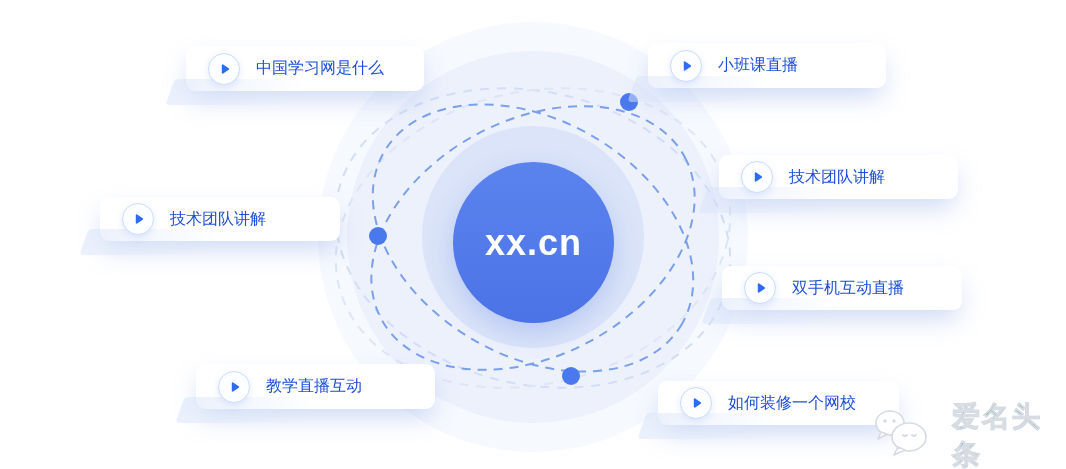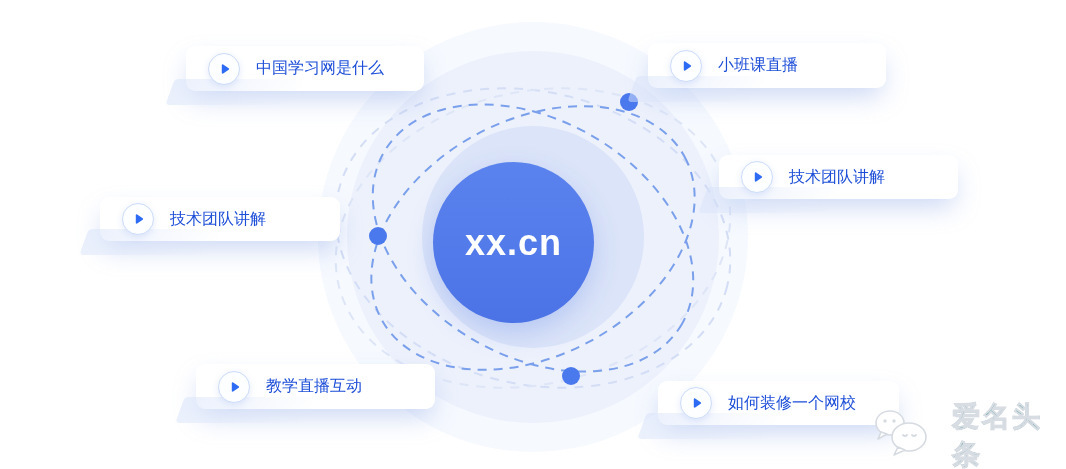--- a/index.html
+++ b/index.html
@@ -9,21 +9,21 @@
   }
   
   .ring{position:absolute;border-radius:50%;}
   .ring-outer{left:318px;top:22px;width:430px;height:430px;background:#f6f9fe;}
   .ring-mid{left:347px;top:51px;width:372px;height:372px;background:#edf1fc;}
   .ring-inner{left:422px;top:126px;width:222px;height:222px;background:#dbe4f8;}
   
   .orbits{position:absolute;left:0;top:0;width:1066px;height:469px;pointer-events:none;}
   
   .core{
-    position:absolute;left:433px;top:162px;width:161px;height:161px;border-radius:50%;
+    position:absolute;left:453px;top:162px;width:161px;height:161px;border-radius:50%;
     background:linear-gradient(180deg,#5b83ee 0%,#4c73e6 100%);
     display:flex;align-items:center;justify-content:center;
     box-shadow:0 10px 26px rgba(76,115,230,.25);
   }
   .core-label{color:#ffffff;font-size:36px;font-weight:bold;letter-spacing:1px;}
   
   .card{
     position:absolute;height:45px;background:#ffffff;border-radius:9px;
     display:flex;align-items:center;padding-left:22px;box-sizing:border-box;
     box-shadow:0 12px 26px -4px rgba(122,152,226,.38);
@@ -102,20 +102,28 @@
 
   <div class="card c3">
     <span class="play">
       <svg width="14" height="14" viewBox="0 0 24 24">
           <path d="M8 5.5 L17.5 12 L8 18.5 Z" fill="#2d6bf4" stroke="#2d6bf4" stroke-width="3" stroke-linejoin="round"></path>
         </svg>
     </span>
     <span class="card-label">技术团队讲解</span>
   </div>
 
+  <div class="card c4">
+    <span class="play">
+      <svg width="14" height="14" viewBox="0 0 24 24">
+          <path d="M8 5.5 L17.5 12 L8 18.5 Z" fill="#2d6bf4" stroke="#2d6bf4" stroke-width="3" stroke-linejoin="round"></path>
+        </svg>
+    </span>
+    <span class="card-label">双手机互动直播</span>
+  </div>
 
   <div class="card c5">
     <span class="play">
       <svg width="14" height="14" viewBox="0 0 24 24">
           <path d="M8 5.5 L17.5 12 L8 18.5 Z" fill="#2d6bf4" stroke="#2d6bf4" stroke-width="3" stroke-linejoin="round"></path>
         </svg>
     </span>
     <span class="card-label">技术团队讲解</span>
   </div>
 

